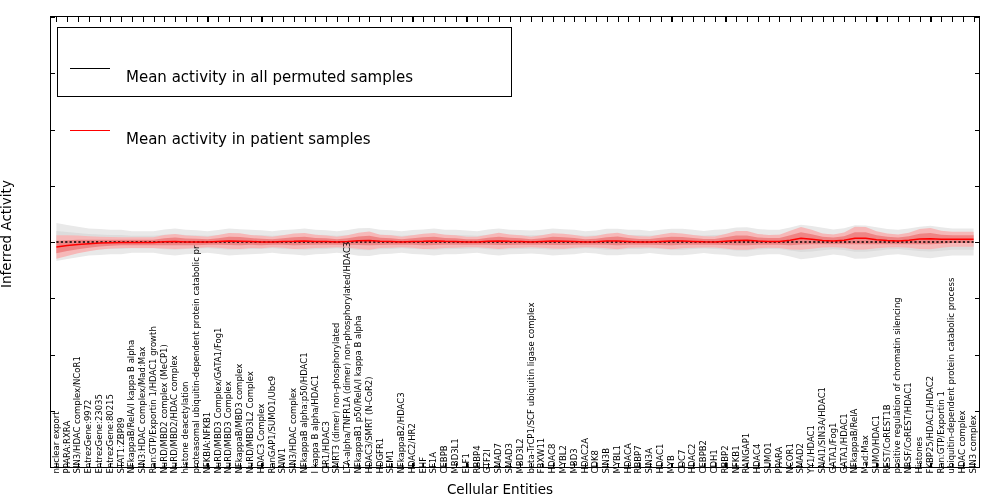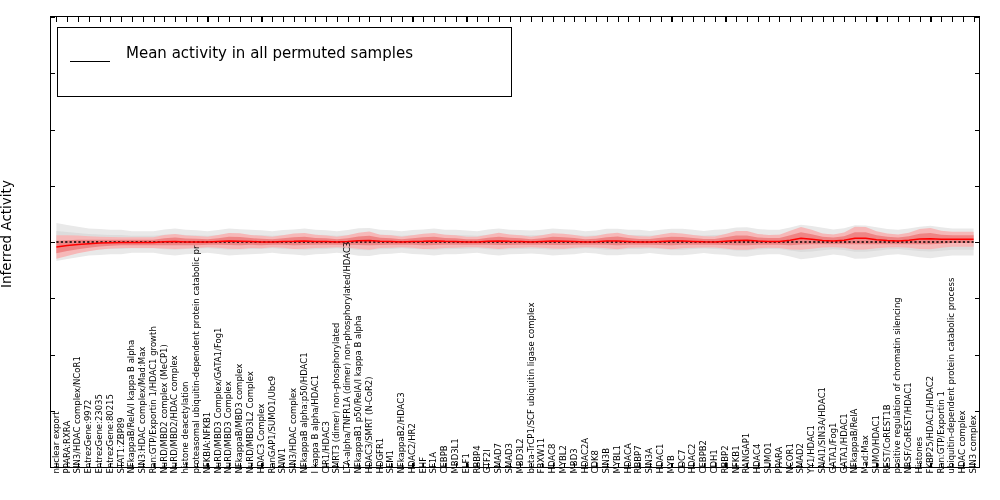--- a/index.html
+++ b/index.html
@@ -36,21 +36,21 @@
 
   
   #plot{position:absolute;left:51px;top:17px;width:928px;height:450px;
         overflow:hidden;}
   #plot svg{display:block;}
 
   
   #legend{position:absolute;left:57px;top:27px;width:455px;height:70px;
           border:1.3px solid #000;background:#fff;box-sizing:border-box;
           padding:6px 0 0 0;}
-  .lgrow{display:flex;align-items:flex-end;height:28px;padding-left:12px;}
+  .lgrow{display:flex;align-items:flex-start;height:28px;padding-left:12px;margin-top:34px;}
   .lgline{width:40px;height:0;border-top:1.6px solid #000;margin-right:16px;}
   .lgline.red{border-top-color:#ff0000;}
   .lgtxt{font-size:15px;color:#000;}
 </style>
 </head>
 <body>
 
 <div id="fig">
 
 
@@ -347,21 +347,26 @@
       <div class="xlab" style="left: 901.47px; bottom: 27px;">positive regulation of chromatin silencing</div>
       <div class="xlab" style="left: 912.26px; bottom: 27px;">NRSF/CoREST/HDAC1</div>
       <div class="xlab" style="left: 923.051px; bottom: 27px;">Histones</div>
       <div class="xlab" style="left: 933.842px; bottom: 27px;">FKBP25/HDAC1/HDAC2</div>
       <div class="xlab" style="left: 944.633px; bottom: 27px;">Ran:GTP/Exportin 1</div>
       <div class="xlab" style="left: 955.423px; bottom: 27px;">ubiquitin-dependent protein catabolic process</div>
       <div class="xlab" style="left: 966.214px; bottom: 27px;">HDAC complex</div>
       <div class="xlab" style="left: 977.005px; bottom: 27px;">SIN3 complex</div>
     </div>
 
+  <div id="xlabel">Cellular Entities</div>
 
   <div id="legend">
     <div class="lgrow">
       <span class="lgline"></span>
       <span class="lgtxt">Mean activity in all permuted samples</span>
     </div>
+    <div class="lgrow">
+      <span class="lgline red"></span>
+      <span class="lgtxt">Mean activity in patient samples</span>
+    </div>
   </div>
 
 </div>
 
 </body></html>

